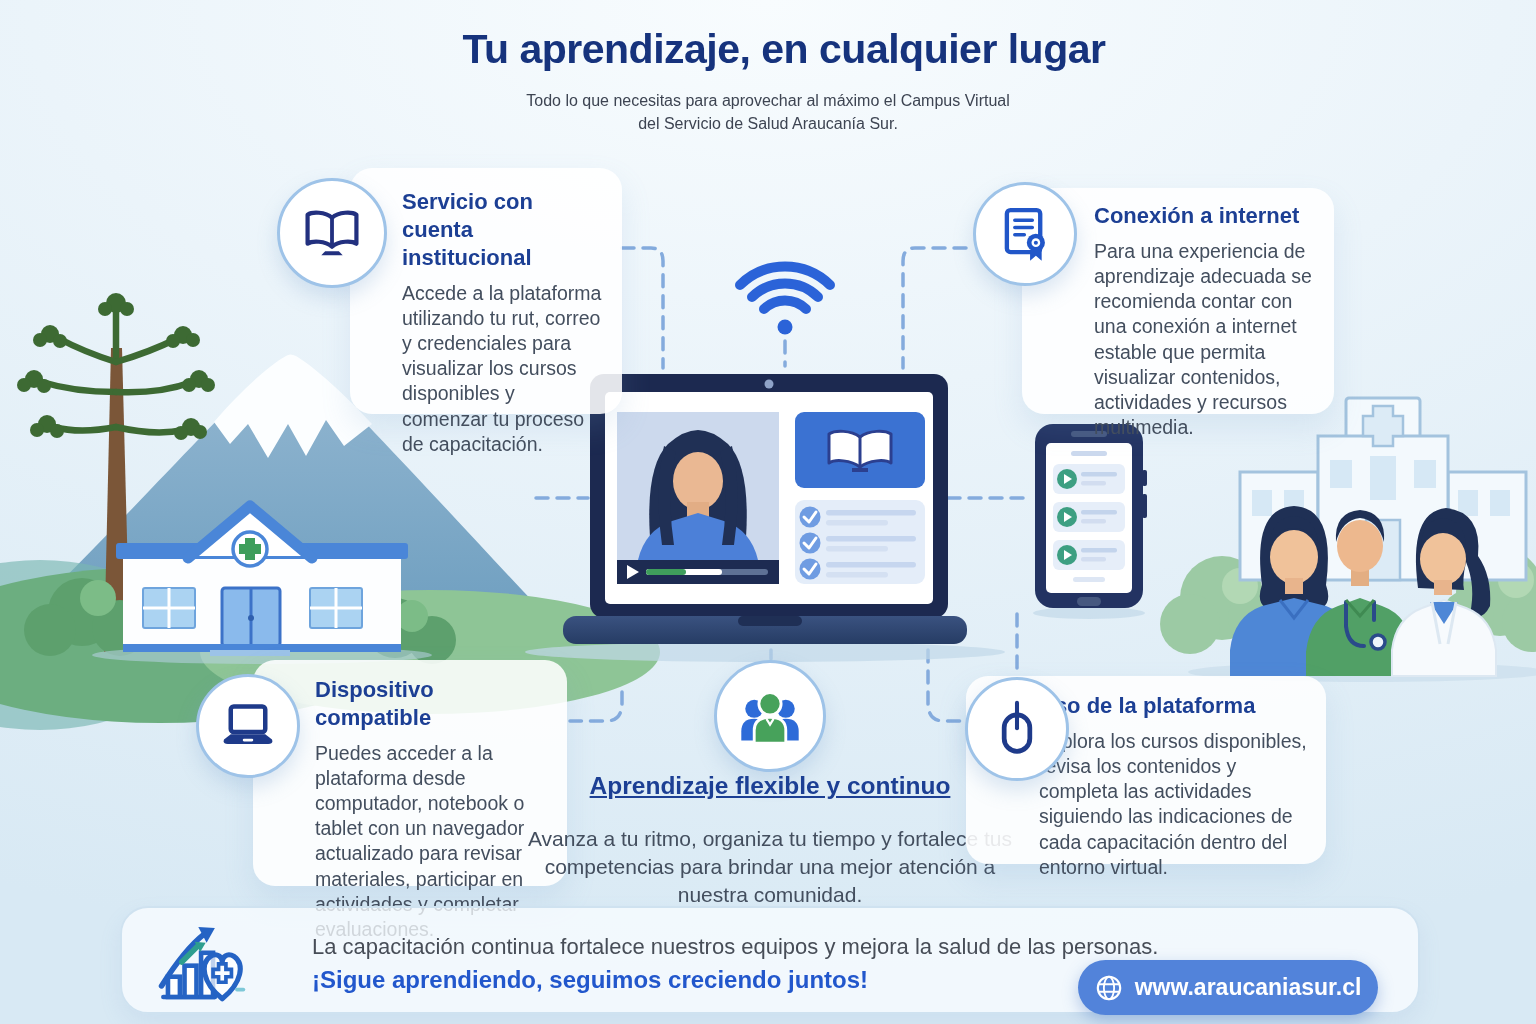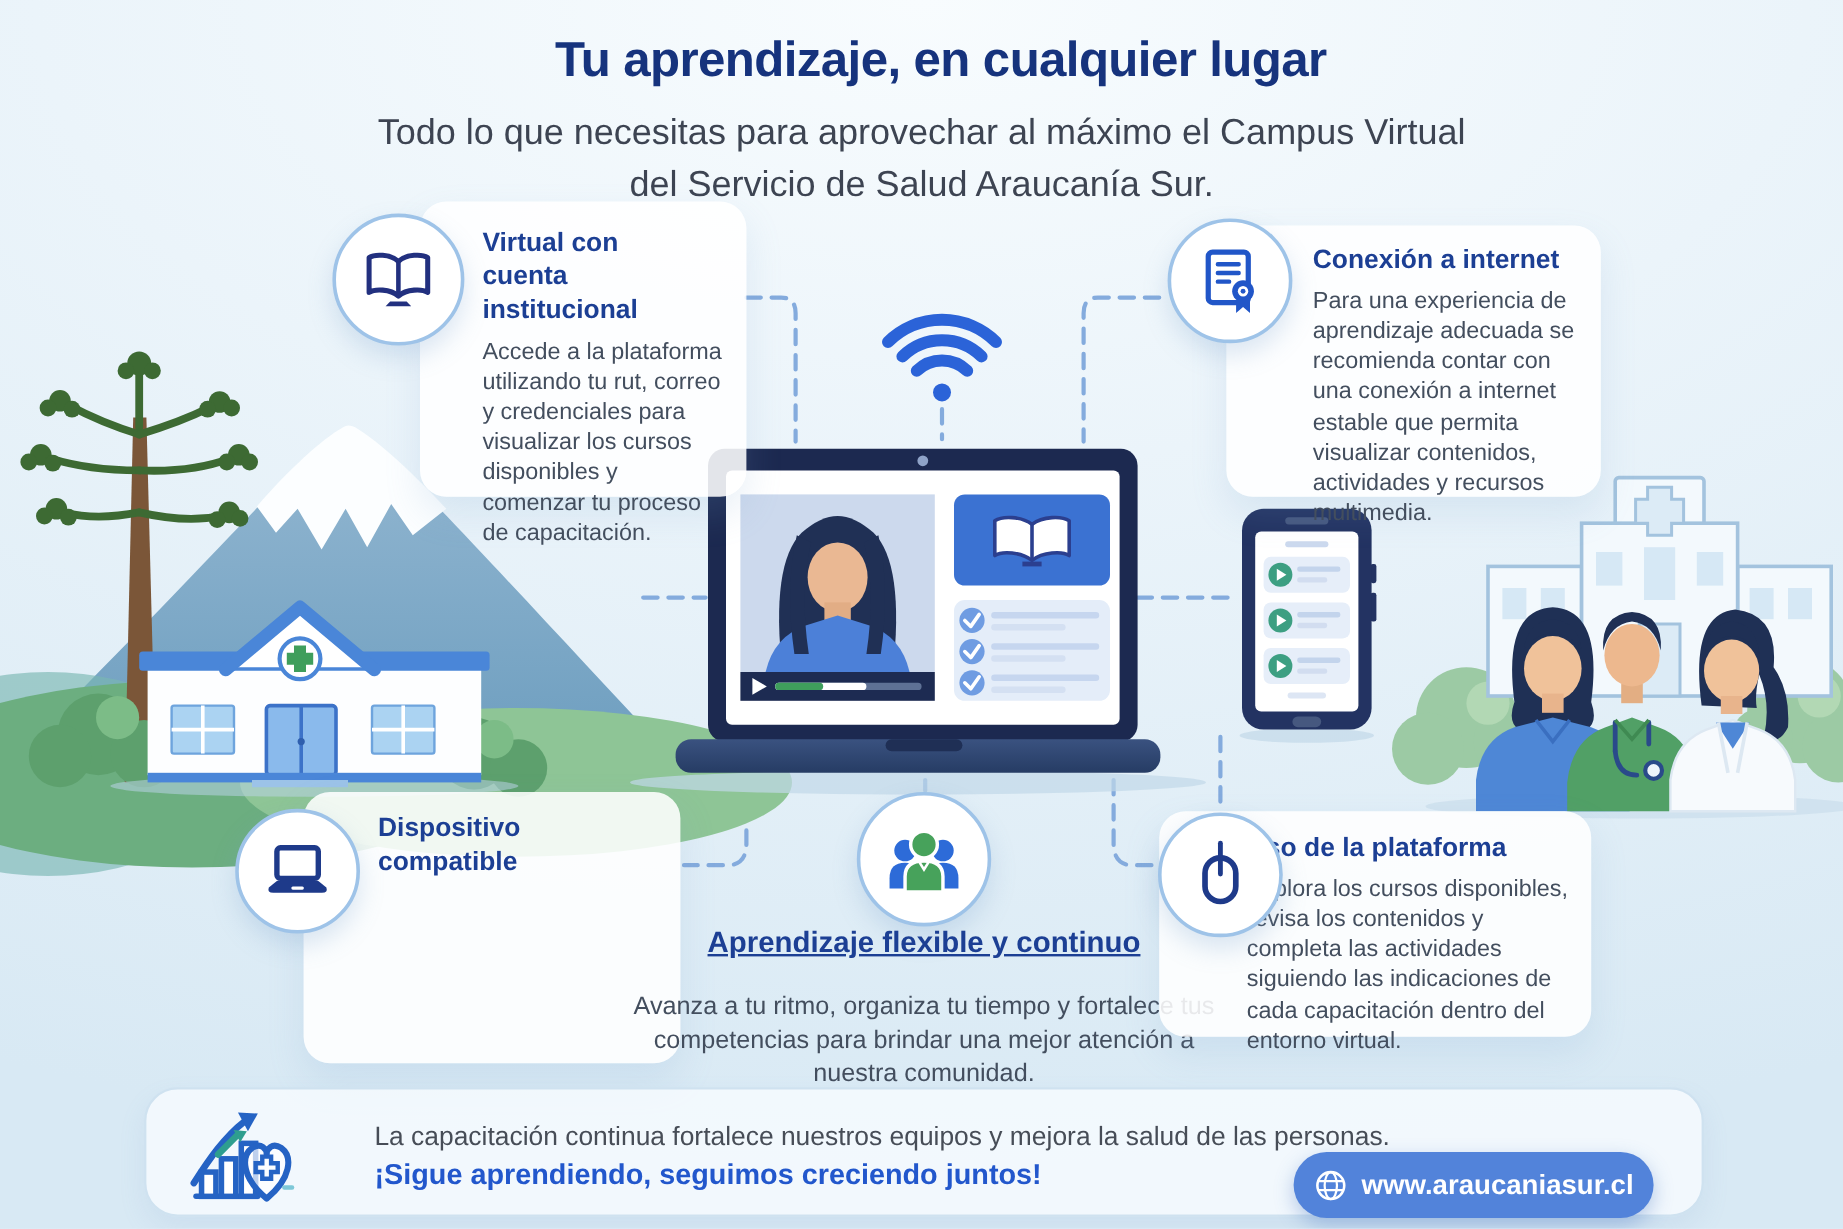--- a/index.html
+++ b/index.html
@@ -10,21 +10,21 @@
     background: radial-gradient(120% 95% at 50% 0%, #f8fcfe 0%, #ebf4fa 40%, #d8e9f4 100%);
   }
   .scene { position:absolute; left:0; top:0; }
 
   .title {
     position:absolute; top:26px; left:16px; width:100%; margin:0;
     text-align:center; font-size:41px; font-weight:bold; color:#16337d; letter-spacing:-0.5px;
   }
   .subtitle {
     position:absolute; top:90px; left:0; width:100%; margin:0;
-    text-align:center; font-size:30px; line-height:1.42; color:#3d4452;
+    text-align:center; font-size:16px; line-height:1.42; color:#3d4452;
   }
 
   .card {
     position:absolute; background:rgba(255,255,255,0.88); border-radius:22px;
     box-shadow:0 14px 30px rgba(120,160,205,0.16); box-sizing:border-box;
   }
   .card-title { margin:0 0 9px 0; font-size:22px; font-weight:bold; color:#1c3f94; line-height:1.27; }
   .card-body  { margin:0; font-size:19.5px; color:#434e5e; line-height:1.29; }
 
   .card-ingreso     { left:350px;  top:168px; width:272px; height:246px; padding:20px 18px 0 52px; }
@@ -328,21 +328,21 @@
   </svg>
 
   <h1 class="title">Tu aprendizaje, en cualquier lugar</h1>
   <p class="subtitle">
     <span>Todo lo que necesitas para aprovechar al máximo el Campus Virtual</span><br>
     <span>del Servicio de Salud Araucanía Sur.</span>
   </p>
 
   <div class="card card-ingreso">
     <p class="card-title">
-      <span>Virtual con</span><br>
+      <span>Servicio con</span><br>
       <span>cuenta institucional</span>
     </p>
     <p class="card-body">Accede a la plataforma utilizando tu rut, correo y credenciales para visualizar los cursos disponibles y comenzar tu proceso de capacitación.</p>
   </div>
   <div class="icon-circle circ-ingreso">
     <svg width="62" height="58" viewBox="0 0 80 76">
       <path d="M40 18 C31 10 14 10 8 14 L8 52 C14 48 31 48 40 56 C49 48 66 48 72 52 L72 14 C66 10 49 10 40 18 Z" fill="#fff" stroke="#22307f" stroke-width="5.5" stroke-linejoin="round"></path>
       <path d="M40 18 V56" stroke="#22307f" stroke-width="5"></path>
       <path d="M31 62 H49 L54 67 H26 Z" fill="#22307f"></path>
     </svg>
@@ -358,20 +358,21 @@
       <path d="M26 21 H50 M26 31 H50 M26 41 H39" stroke="#2156c8" stroke-width="5" stroke-linecap="round"></path>
       <circle cx="55" cy="52" r="12.5" fill="#2156c8"></circle>
       <circle cx="55" cy="52" r="6" fill="#fff"></circle>
       <circle cx="55" cy="52" r="2.8" fill="#2156c8"></circle>
       <path d="M47 62 L47 77 L55 70 L63 77 L63 62 Z" fill="#2156c8"></path>
     </svg>
   </div>
 
   <div class="card card-dispositivo">
     <p class="card-title">Dispositivo compatible</p>
+    <p class="card-body">Puedes acceder a la plataforma desde computador, notebook o tablet con un navegador actualizado para revisar materiales, participar en actividades y completar evaluaciones.</p>
   </div>
   <div class="icon-circle circ-dispositivo">
     <svg width="60" height="52" viewBox="0 0 80 68">
       <rect x="17" y="8" width="46" height="34" rx="4" fill="#fff" stroke="#1e3a8a" stroke-width="6"></rect>
       <path d="M8 52 L17 45 H63 L72 52 Q74 58 67 58 H13 Q6 58 8 52 Z" fill="#1e3a8a"></path>
       <rect x="33" y="51" width="14" height="3.5" rx="1.7" fill="#fff"></rect>
     </svg>
   </div>
 
   <div class="icon-circle circ-aprendizaje">

